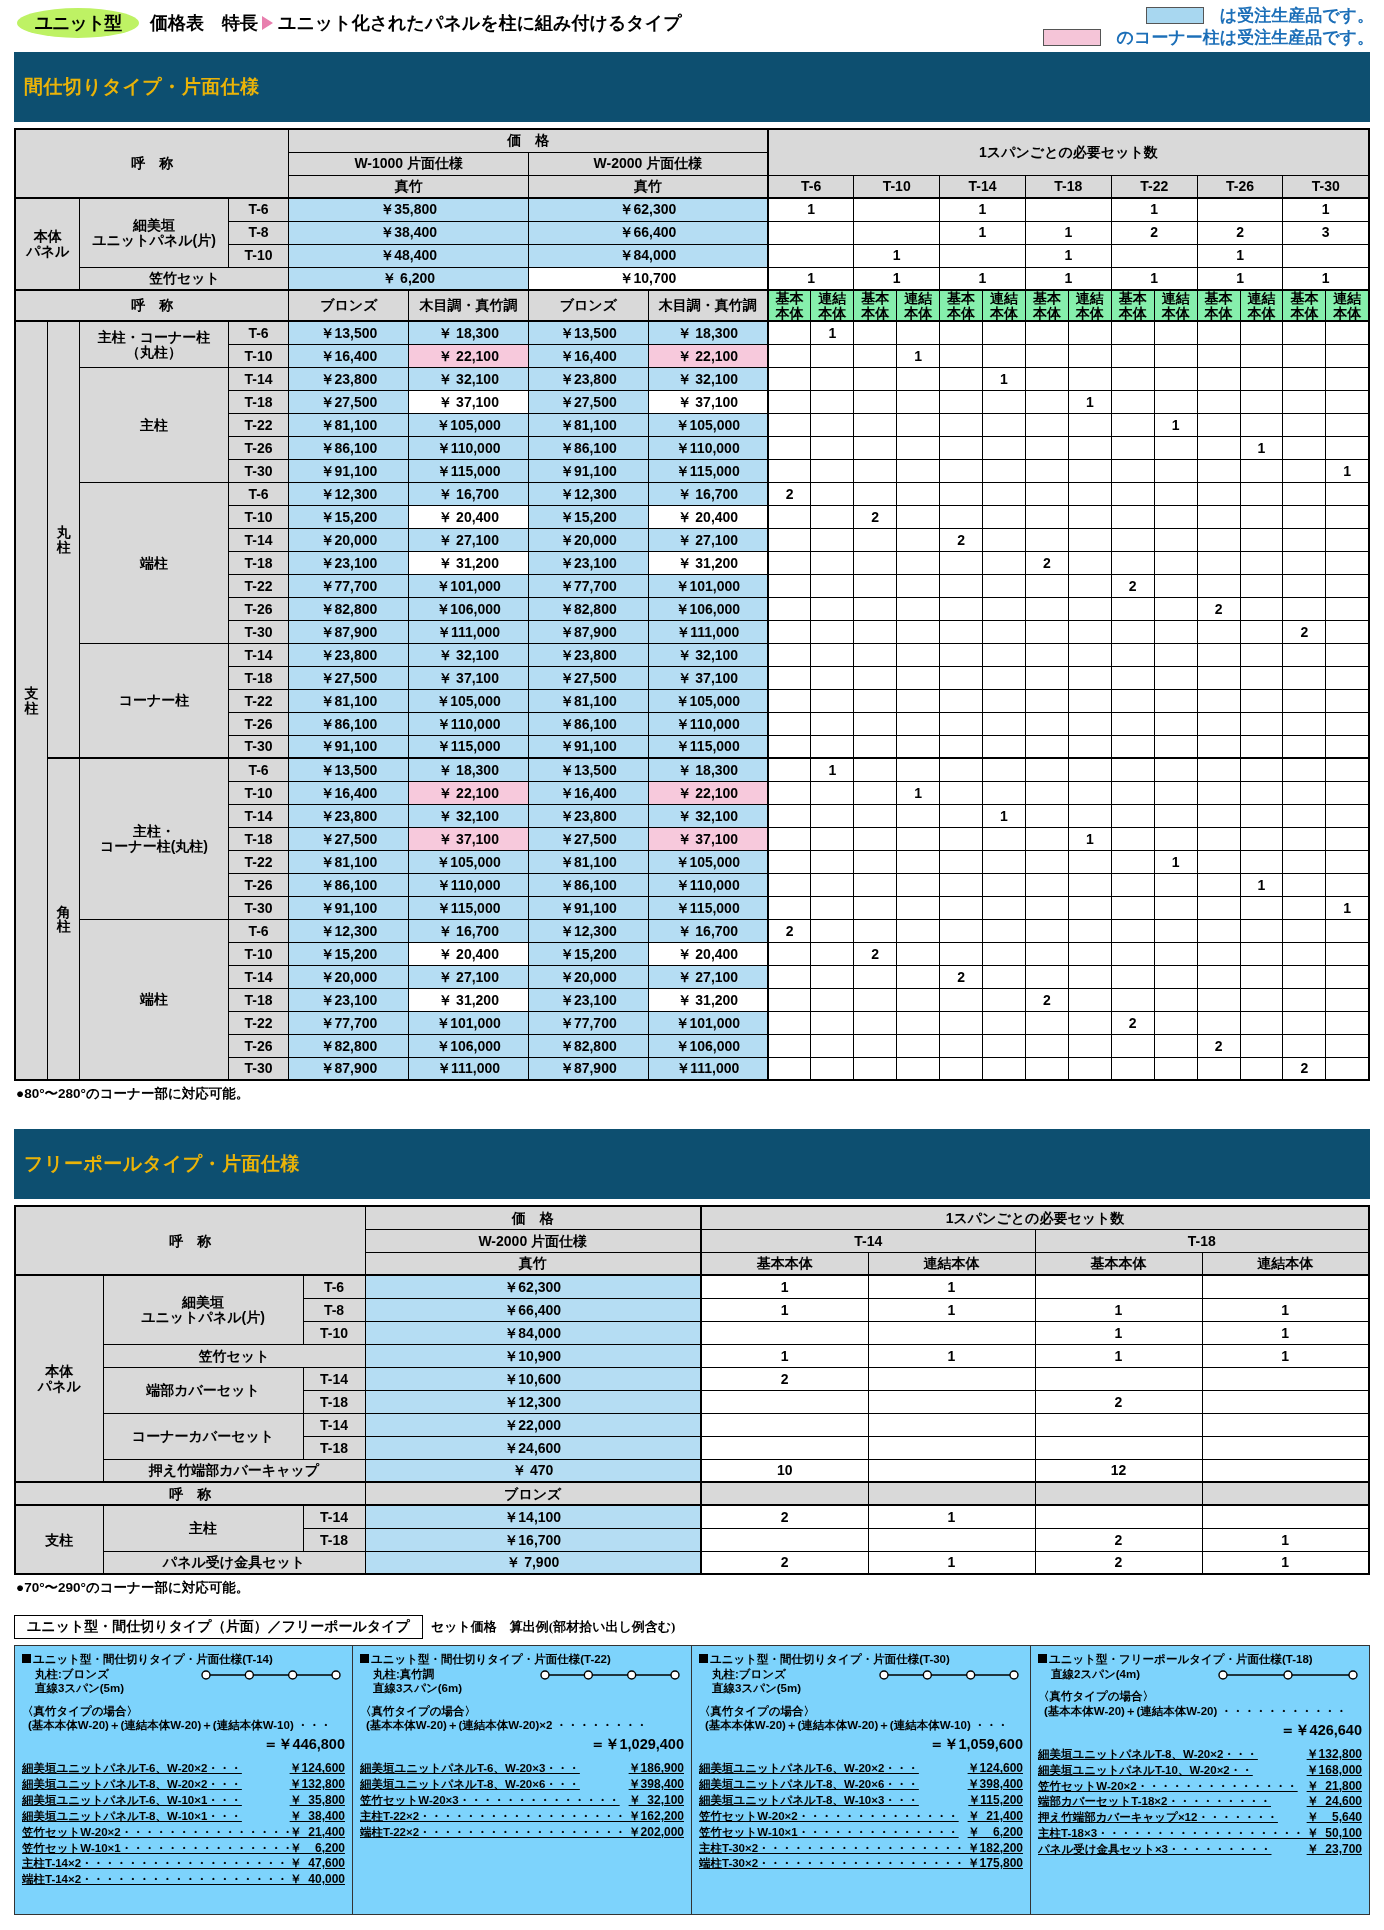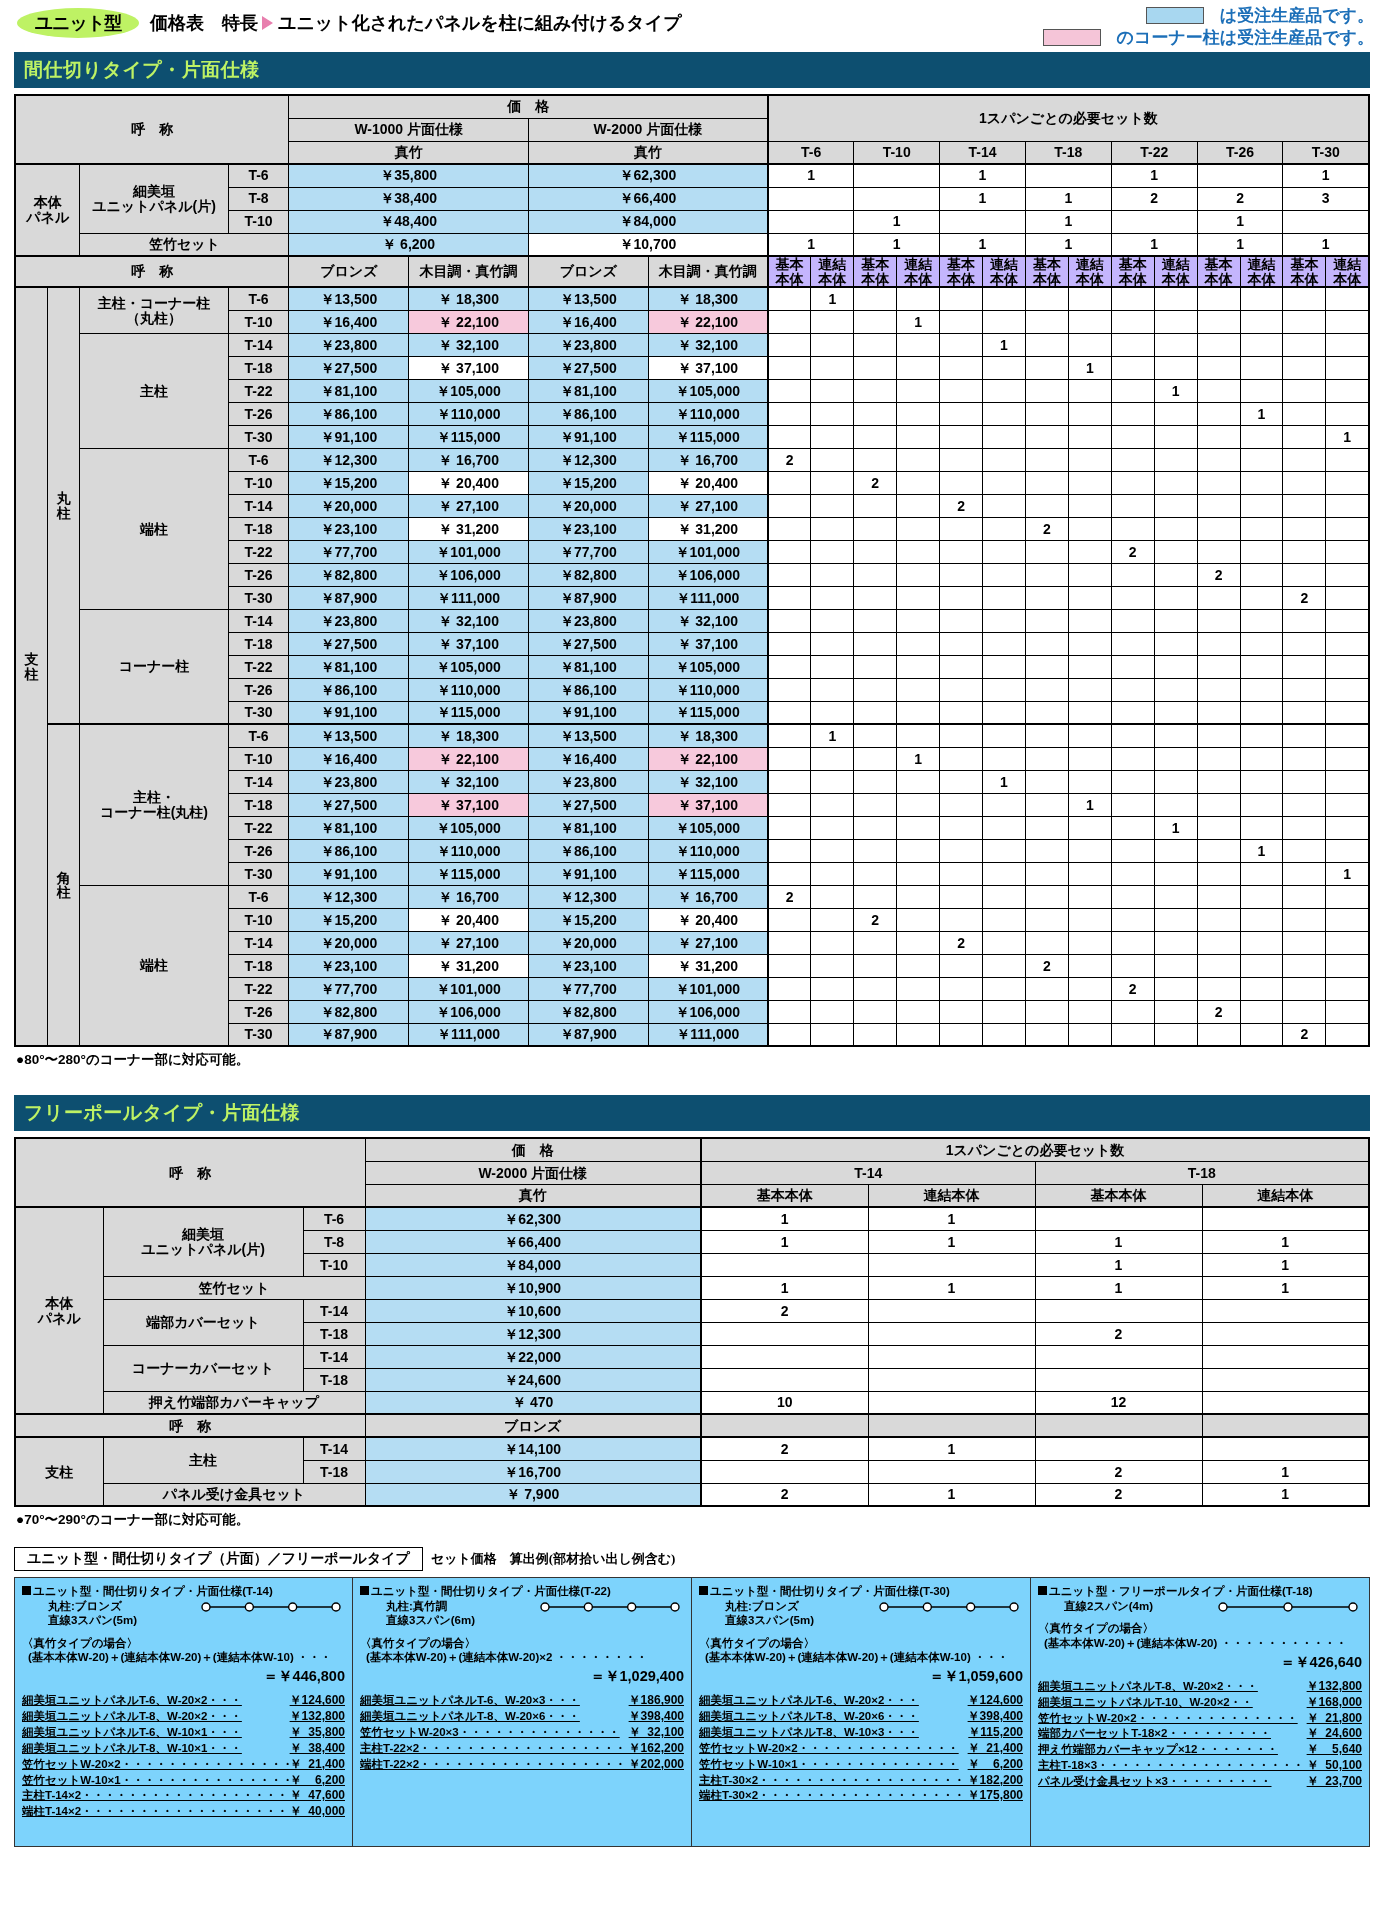--- a/index.html
+++ b/index.html
@@ -33,36 +33,36 @@
 
   .legend { position:absolute; right:10px; top:4px; text-align:right; }
   .legend .lrow { display:flex; align-items:center; justify-content:flex-end; gap:16px; height:22px; }
   .legend .swatch { width:58px; height:17px; border:1px solid #555; display:inline-block; }
   .sw-blue { background:#a8d7f0; }
   .sw-pink { background:#f5c5d8; }
   .legend .ltext { font-weight:bold; font-size:17px; color:#1c6fb8; }
 
   
   .band {
-    background:#0d4f70; color:#bef264; font-weight:bold;
-    font-size:19px; padding:5px 10px; margin:0 14px;
+    background:#0d4f70; color:#eab308; font-weight:bold;
+    font-size:19px; padding:22px 10px; margin:0 14px;
     width:1356px; letter-spacing:0.5px;
   }
 
   
   table.grid {
     border-collapse:collapse; margin:6px 14px 0 14px; width:1356px;
     table-layout:fixed;
   }
   table.grid td, table.grid th {
     border:1px solid #000; padding:0; text-align:center;
     font-size:14px; font-weight:bold; height:23px; line-height:1.05;
   }
   .hd { background:#d9d9d9; font-weight:bold; }
-  .hd-xs { background:#c4b5fd; font-size:11px; line-height:1.0; }
+  .hd-xs { background:#86efac; font-size:11px; line-height:1.0; }
   .lbl { background:#d9d9d9; font-size:14px; }
   .lbl-sm { background:#d9d9d9; font-size:13px; }
   .lbl-xs { background:#d9d9d9; font-size:12.5px; }
   .vtext { background:#d9d9d9; font-size:15px; }
   .blue { background:#b5ddf3; }
   .pink { background:#f7c9dc; }
   .wht { background:#ffffff; }
   .num { font-size:15px; font-weight:bold; background:#fff; }
   .thickt { border-top:2px solid #000 !important; }
   .thickl { border-left:2px solid #000 !important; }
@@ -81,21 +81,21 @@
   .ex-row { display:flex; gap:0; margin:6px 14px 0 14px; }
   .ex-box {
     background:#7dd3fc; border:1px solid #333;
     width:339px; padding:6px 7px 4px 7px;
     font-size:11.5px; font-weight:bold; line-height:1.25;
     position:relative; min-height:270px;
   }
   .ex-box + .ex-box { border-left:none; }
   .ex-h { font-size:11.5px; font-weight:bold; }
   .ex-h .sq { display:inline-block;width:9px;height:9px;background:#000;margin-right:2px; }
-  .ex-sub { margin-left:26px; font-size:11.5px; }
+  .ex-sub { margin-left:13px; font-size:11.5px; }
   .ex-diagram { position:absolute; right:10px; top:22px; }
   .ex-case { margin-top:8px; font-size:11.5px; }
   .ex-formula { margin-left:6px; font-size:11.5px; }
   .ex-total { text-align:right; font-size:14.5px; margin-top:3px; }
   .ex-list { margin-top:8px;text-decoration:underline; }
   .ex-li { display:flex; font-size:11.5px; line-height:1.32; }
   .ex-li .nm { flex:1 1 auto; white-space:nowrap; overflow:hidden; }
   .ex-li .vl { flex:0 0 auto; text-align:right; white-space:pre; font-size:12px; }
 </style>
 </head>

